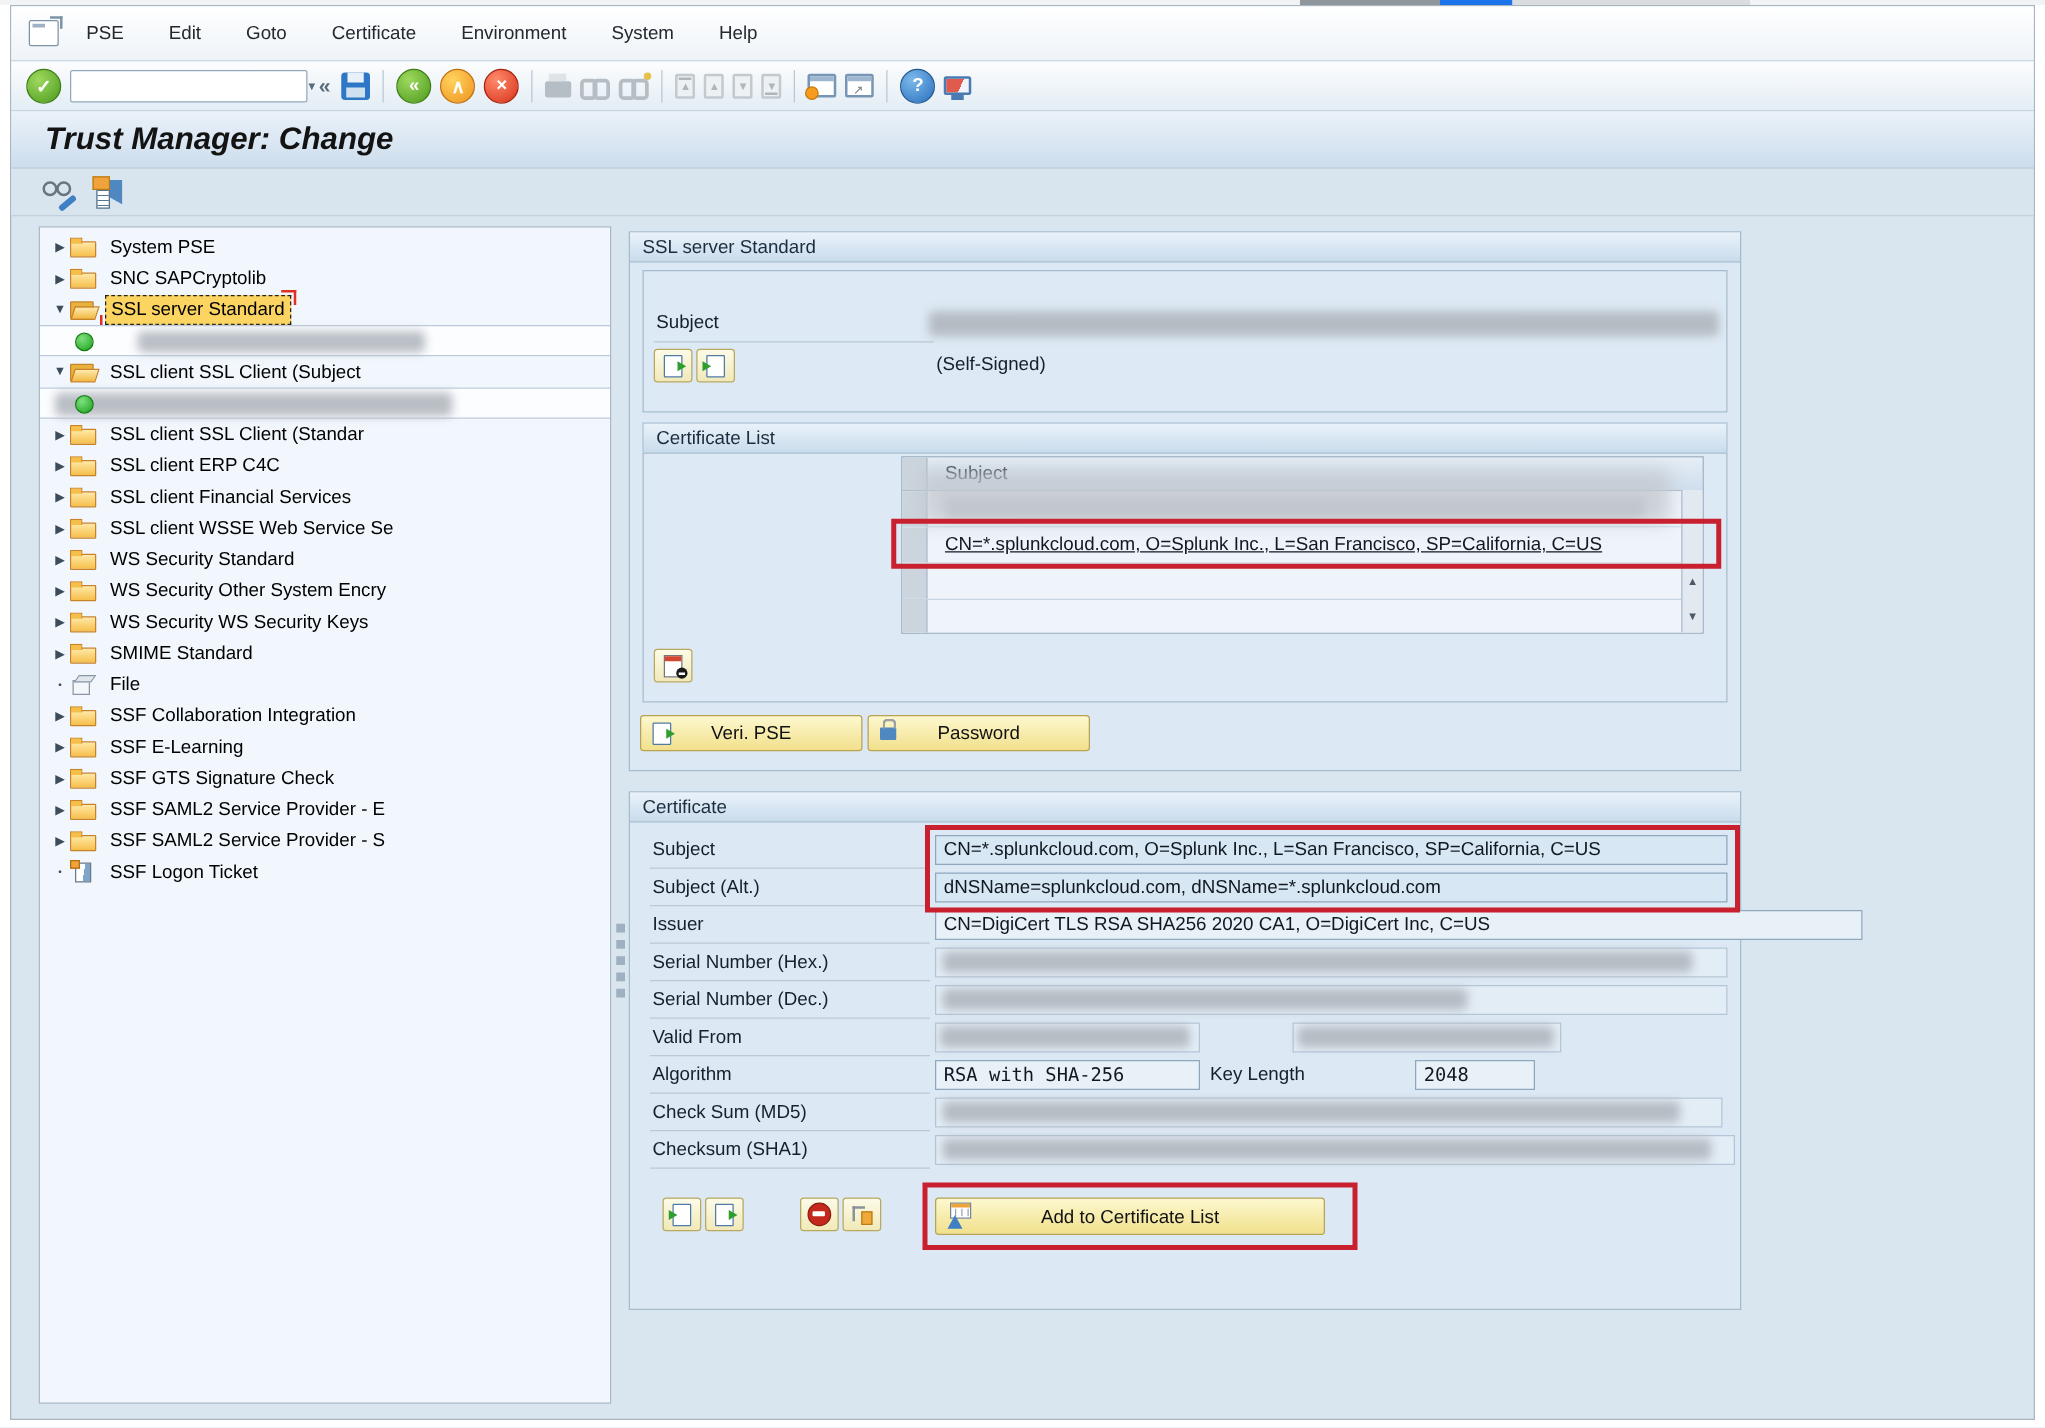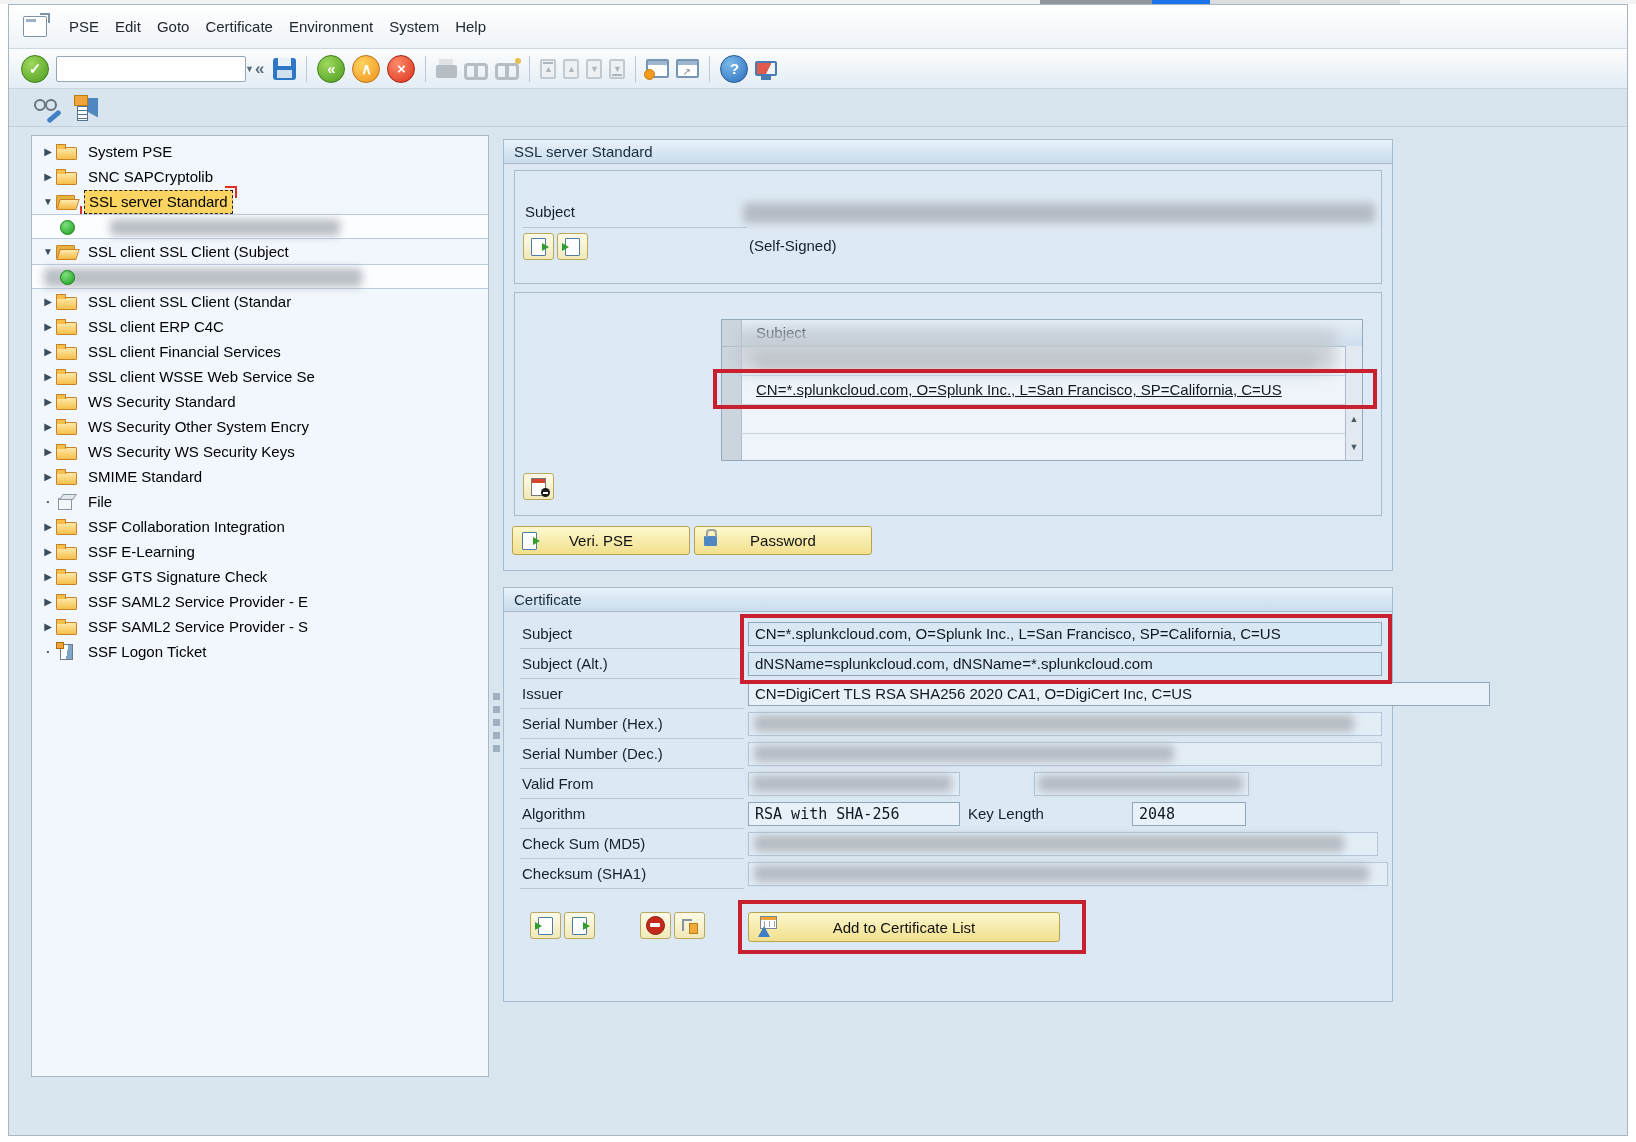--- a/index.html
+++ b/index.html
@@ -9,21 +9,21 @@
   .ts-b{position:absolute;left:1152px;top:0;width:58px;height:4px;background:#1a73e8}
   .ts-c{position:absolute;left:1210px;top:0;width:190px;height:4px;background:#dadce0}
 
   .window{position:absolute;left:8px;top:4px;width:1620px;height:1132px;border:1px solid #a9b6c2;background:#d9e5ef;box-sizing:border-box}
 
   
   .menubar{position:relative;height:44px;background:linear-gradient(#ffffff,#eef3f8);border-bottom:1px solid #ccd8e2;display:flex;align-items:center;padding-left:14px;box-sizing:border-box}
   .sysico{width:22px;height:19px;border:1px solid #7d93a8;background:#fff;position:relative;border-radius:2px;margin-right:22px}
   .sysico::before{content:"";position:absolute;left:2px;top:2px;width:10px;height:3px;background:#9fb2c4}
   .sysico::after{content:"";position:absolute;right:-4px;top:-4px;width:8px;height:8px;border-right:2px solid #7d93a8;border-top:2px solid #7d93a8}
-  .menu-items{display:flex;gap:16px}
+  .menu-items{display:flex;gap:36px}
   .menu-item{font-size:15px;color:#23292e;cursor:default}
 
   
   .toolbar{height:40px;background:linear-gradient(#fcfdfe,#e3edf4);border-bottom:1px solid #c8d5e0;display:flex;align-items:center;gap:7px;padding-left:12px;box-sizing:border-box}
   .tsep{width:1px;height:26px;background:#b9c8d4;margin:0 3px}
   .circle-btn{width:28px;height:28px;border-radius:50%;display:flex;align-items:center;justify-content:center;color:#fff;font-weight:bold;font-size:15px;box-sizing:border-box;flex:none}
   .c-green{background:radial-gradient(circle at 35% 30%,#9ed95e,#4c9a1e);border:1px solid #3e7d16}
   .c-orange{background:radial-gradient(circle at 35% 30%,#ffd35e,#ef921e);border:1px solid #c06f10}
   .c-red{background:radial-gradient(circle at 35% 30%,#ff8a6a,#d8321c);border:1px solid #a82310}
   .c-blue{background:radial-gradient(circle at 35% 30%,#7cb9ea,#2a6fbe);border:1px solid #22598f}
@@ -228,20 +228,23 @@
     <span class="win-ico">
         <span class="sc">↗</span>
       </span>
     <span class="tsep"></span>
     <span class="circle-btn c-blue">
         <span>?</span>
       </span>
     <span class="monitor"></span>
   </div>
 
+  <div class="titlebar">
+    <span class="title">Trust Manager: Change</span>
+  </div>
 
   <div class="apptoolbar">
     <span class="glasses">
       <span class="g1"></span>
       <span class="g2"></span>
       <span class="pencil"></span>
     </span>
     <span class="ruler">
       <span class="r-blue"></span>
       <span class="r-body"></span>
@@ -385,20 +388,23 @@
           <span class="mini-btn">
               <span class="doc">
                 <span class="ag-in"></span>
               </span>
             </span>
         </div>
         <span class="lbl oc-selfsigned">(Self-Signed)</span>
       </div>
 
       <div class="subgroup" id="cert-list">
+        <div class="ghead">
+            <span>Certificate List</span>
+          </div>
         <div class="cl-table">
           <div class="cl-head">
             <span class="selcol"></span>
             <span class="hl">Subject</span>
           </div>
           <div class="clr">
             <span class="selcol"></span>
             <span class="blur rblob"></span>
           </div>
           <div class="clr">
@@ -467,21 +473,21 @@
       <span class="fline" style="top:210px"></span>
       <span class="vframe" style="left:244px;top:184px;width:212px"></span>
       <span class="vblur" style="left:248px;top:187px;width:200px"></span>
       <span class="vframe" style="left:530px;top:184px;width:215px"></span>
       <span class="vblur" style="left:534px;top:187px;width:205px"></span>
 
       <span class="flabel" style="top:211px">Algorithm</span>
       <span class="fline" style="top:240px"></span>
       <span class="vbox lt mono" style="left:244px;top:214px;width:212px">RSA with SHA-256</span>
       <span class="flabel" style="left:464px;top:211px">Key Length</span>
-      <span class="vbox lt mono" style="left:628px;top:214px;width:114px">2048</span>
+      <span class="vbox lt mono" style="left:628px;top:214px;width:96px">2048</span>
 
       <span class="flabel" style="top:241px">Check Sum (MD5)</span>
       <span class="fline" style="top:270px"></span>
       <span class="vframe" style="left:244px;top:244px;width:630px"></span>
       <span class="vblur" style="left:250px;top:247px;width:590px"></span>
 
       <span class="flabel" style="top:271px">Checksum (SHA1)</span>
       <span class="fline" style="top:300px"></span>
       <span class="vframe" style="left:244px;top:274px;width:640px"></span>
       <span class="vblur" style="left:250px;top:277px;width:615px"></span>

